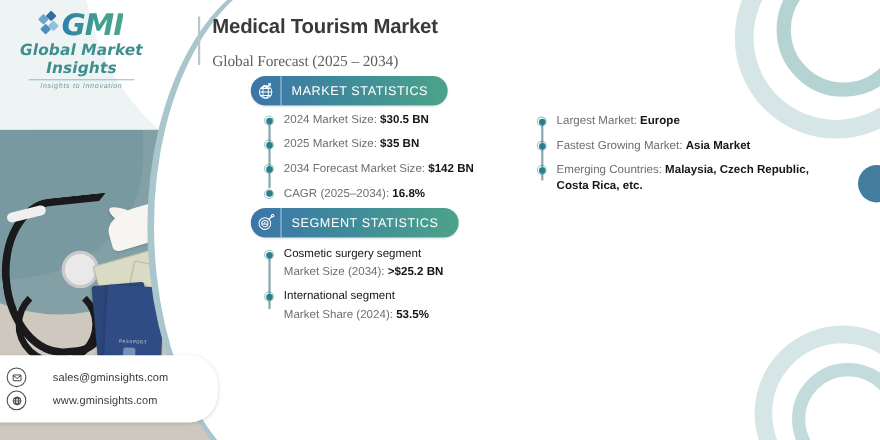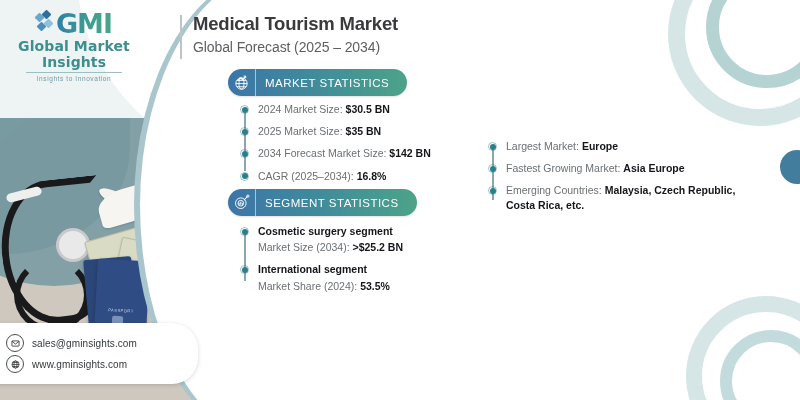--- a/index.html
+++ b/index.html
@@ -273,20 +273,21 @@
     transform: rotate(8deg);
   }
 
   
   .logo-box {
     position: absolute;
     left: 8px; top: 10px;
     width: 132px;
     text-align: center;
     z-index: 12;
+    font-style: italic;
   }
   .logo-main {
     display: flex;
     align-items: center;
     justify-content: center;
     gap: 2px;
   }
   .logo-diamonds {
     display: inline-block;
     position: relative;
@@ -350,24 +351,25 @@
     background: #bdc3c7;
   }
   .title-main {
     font-size: 18.5px;
     font-weight: bold;
     color: #3a3a3c;
     letter-spacing: -.2px;
     line-height: 1.25;
   }
   .title-sub {
-    margin-top: 4px;
+    margin-top: 14px;
     font-size: 14px;
     color: #5d6063;
     letter-spacing: -.1px;
+    font-family: Liberation Serif, serif;
   }
 
   
   .pill {
     position: absolute;
     display: flex;
     align-items: center;
     height: 27px;
     border-radius: 14px;
     background: linear-gradient(90deg, #3c75a8 0%, #3f8a9c 45%, #4ca389 100%);
@@ -395,21 +397,21 @@
   #pill-segment  { left: 228px; top: 189px; }
   #pill-regional { left: 483px; top: 69px; }
 
   
   .blist {
     position: absolute;
     z-index: 10;
   }
   #list-market   { left: 240px; top: 102px; width: 230px; }
   #list-segment  { left: 240px; top: 224px; width: 230px; }
-  #list-regional { left: 488px; top: 103px; width: 300px; margin-top: 36px; }
+  #list-regional { left: 488px; top: 103px; width: 300px; }
 
   .blist-rail {
     position: absolute;
     left: 4px;
     top: 7px;
     bottom: 12px;
     width: 1.5px;
     background: #8aa7ad;
   }
   .bitem {
@@ -442,41 +444,41 @@
     border-radius: 50%;
     border: 1px solid rgba(42,127,140,.45);
     box-sizing: border-box;
   }
   .b-lbl { color: #6b6f73; }
   .b-val { color: #14161a; font-weight: bold; }
   .b-line2 { display: block; color: #14161a; font-weight: bold; }
   .bitem-seg .b-head {
     display: block;
     color: #14161a;
-    font-weight: bold;
+    font-weight: normal;
     font-size: 10.5px;
     margin-bottom: 2px;
   }
   .bitem-seg .b-sub { color: #6b6f73; margin-top: 14px; }
 
   
   .contact-card {
     position: absolute;
     left: -20px; bottom: 16px;
     width: 182px;
     padding: 8px 10px 8px 26px;
     background: #ffffff;
     border-radius: 0 26px 26px 0;
     box-shadow: 0 1px 4px rgba(0,0,0,.16);
     z-index: 20;
   }
   .contact-row {
     display: flex;
     align-items: center;
-    gap: 8px;
+    gap: 24px;
     margin: 3px 0;
   }
   .contact-icon {
     width: 16px; height: 16px;
     flex: 0 0 16px;
     border: 1px solid #4b4f52;
     border-radius: 50%;
     display: flex;
     align-items: center;
     justify-content: center;
@@ -632,21 +634,21 @@
   <div class="blist" id="list-regional">
     <div class="blist-rail"></div>
     <div class="bitem">
       <span class="bdot"></span>
       <span class="b-lbl">Largest Market:</span>
       <span class="b-val">Europe</span>
     </div>
     <div class="bitem">
       <span class="bdot"></span>
       <span class="b-lbl">Fastest Growing Market:</span>
-      <span class="b-val">Asia Europe</span>
+      <span class="b-val">Asia Market</span>
     </div>
     <div class="bitem">
       <span class="bdot"></span>
       <span class="b-lbl">Emerging Countries:</span>
       <span class="b-val">Malaysia, Czech Republic,</span>
       <span class="b-line2">Costa Rica, etc.</span>
     </div>
   </div>
 
   <div class="contact-card">

